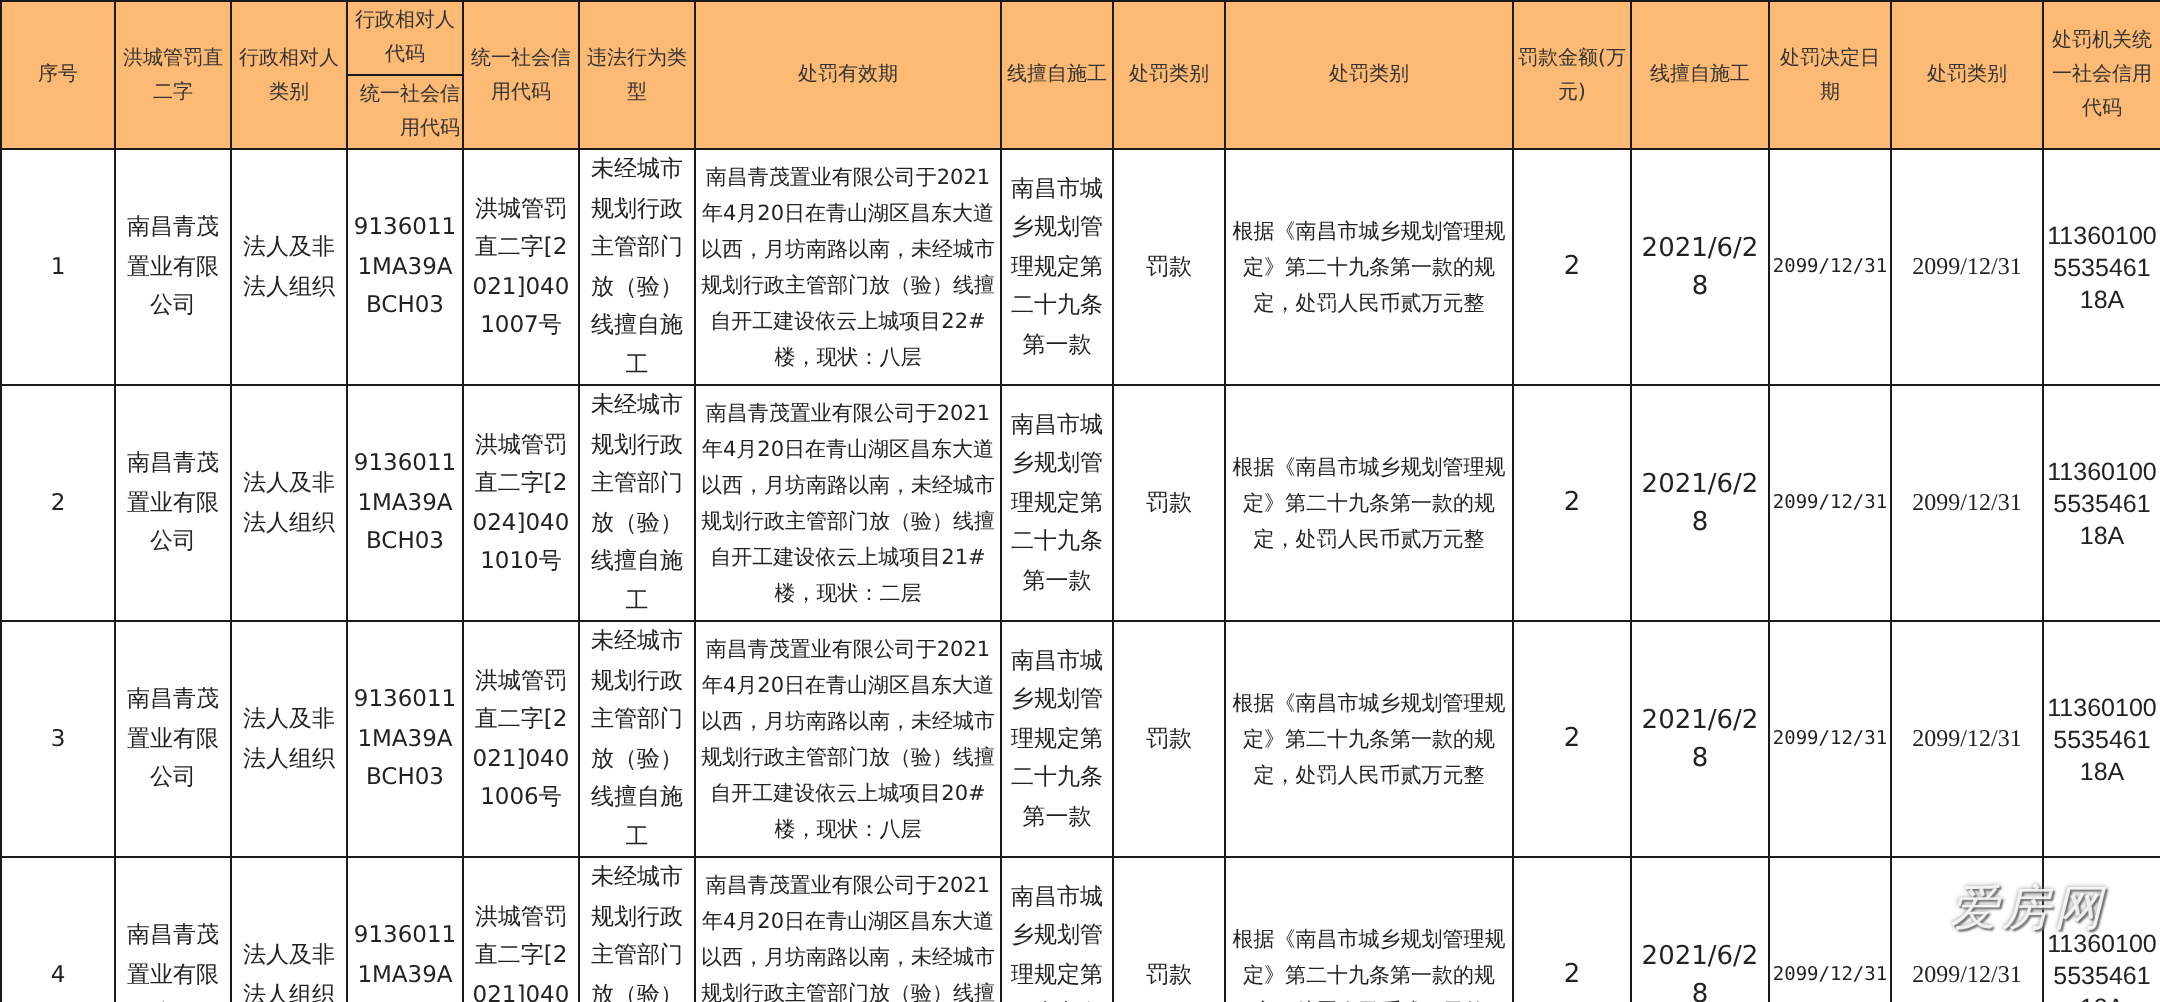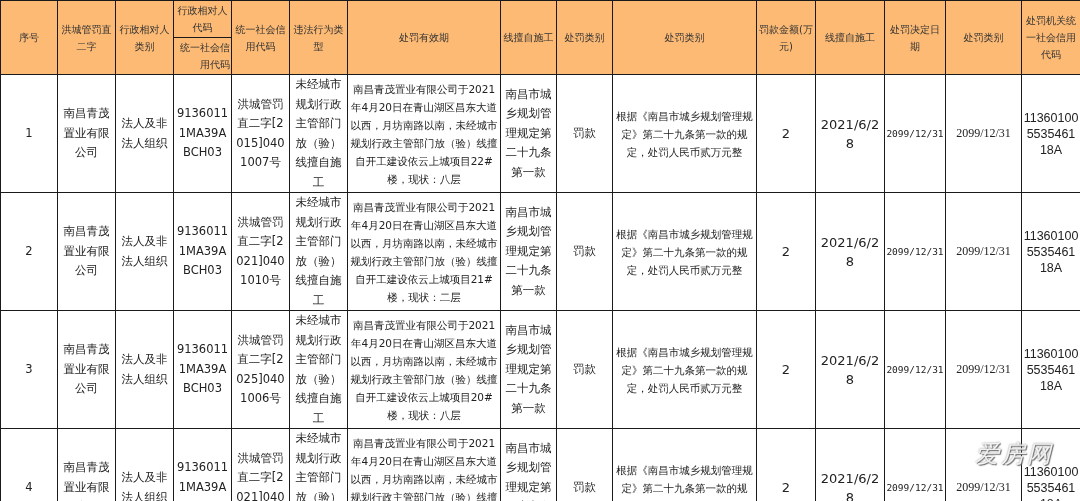--- a/index.html
+++ b/index.html
@@ -64,55 +64,55 @@
     <tr>
       <th class="split-bot">统一社会信用代码</th>
     </tr>
   </thead>
   <tbody>
     <tr class="row">
       <td>1</td>
       <td class="narrow">南昌青茂置业有限公司</td>
       <td class="narrow">法人及非法人组织</td>
       <td class="narrow">91360111MA39ABCH03</td>
-      <td class="narrow">洪城管罚直二字[2015]0401007号</td>
+      <td class="narrow">洪城管罚直二字[2021]0401007号</td>
       <td class="narrow">未经城市规划行政主管部门放（验）线擅自施工</td>
       <td class="fact">南昌青茂置业有限公司于2021年4月20日在青山湖区昌东大道以西，月坊南路以南，未经城市规划行政主管部门放（验）线擅自开工建设依云上城项目22#楼，现状：八层</td>
       <td class="narrow">南昌市城乡规划管理规定第二十九条第一款</td>
       <td>罚款</td>
       <td class="content">根据《南昌市城乡规划管理规定》第二十九条第一款的规定，处罚人民币贰万元整</td>
       <td class="big">2</td>
       <td class="big">2021/6/28</td>
       <td class="mono">2099/12/31</td>
       <td class="mono2">2099/12/31</td>
       <td class="serif">113601005535461 18A</td>
     </tr>
     <tr class="row">
       <td>2</td>
       <td class="narrow">南昌青茂置业有限公司</td>
       <td class="narrow">法人及非法人组织</td>
       <td class="narrow">91360111MA39ABCH03</td>
-      <td class="narrow">洪城管罚直二字[2021]0401010号</td>
+      <td class="narrow">洪城管罚直二字[2024]0401010号</td>
       <td class="narrow">未经城市规划行政主管部门放（验）线擅自施工</td>
       <td class="fact">南昌青茂置业有限公司于2021年4月20日在青山湖区昌东大道以西，月坊南路以南，未经城市规划行政主管部门放（验）线擅自开工建设依云上城项目21#楼，现状：二层</td>
       <td class="narrow">南昌市城乡规划管理规定第二十九条第一款</td>
       <td>罚款</td>
       <td class="content">根据《南昌市城乡规划管理规定》第二十九条第一款的规定，处罚人民币贰万元整</td>
       <td class="big">2</td>
       <td class="big">2021/6/28</td>
       <td class="mono">2099/12/31</td>
       <td class="mono2">2099/12/31</td>
       <td class="serif">113601005535461 18A</td>
     </tr>
     <tr class="row">
       <td>3</td>
       <td class="narrow">南昌青茂置业有限公司</td>
       <td class="narrow">法人及非法人组织</td>
       <td class="narrow">91360111MA39ABCH03</td>
-      <td class="narrow">洪城管罚直二字[2025]0401006号</td>
+      <td class="narrow">洪城管罚直二字[2021]0401006号</td>
       <td class="narrow">未经城市规划行政主管部门放（验）线擅自施工</td>
       <td class="fact">南昌青茂置业有限公司于2021年4月20日在青山湖区昌东大道以西，月坊南路以南，未经城市规划行政主管部门放（验）线擅自开工建设依云上城项目20#楼，现状：八层</td>
       <td class="narrow">南昌市城乡规划管理规定第二十九条第一款</td>
       <td>罚款</td>
       <td class="content">根据《南昌市城乡规划管理规定》第二十九条第一款的规定，处罚人民币贰万元整</td>
       <td class="big">2</td>
       <td class="big">2021/6/28</td>
       <td class="mono">2099/12/31</td>
       <td class="mono2">2099/12/31</td>
       <td class="serif">113601005535461 18A</td>

